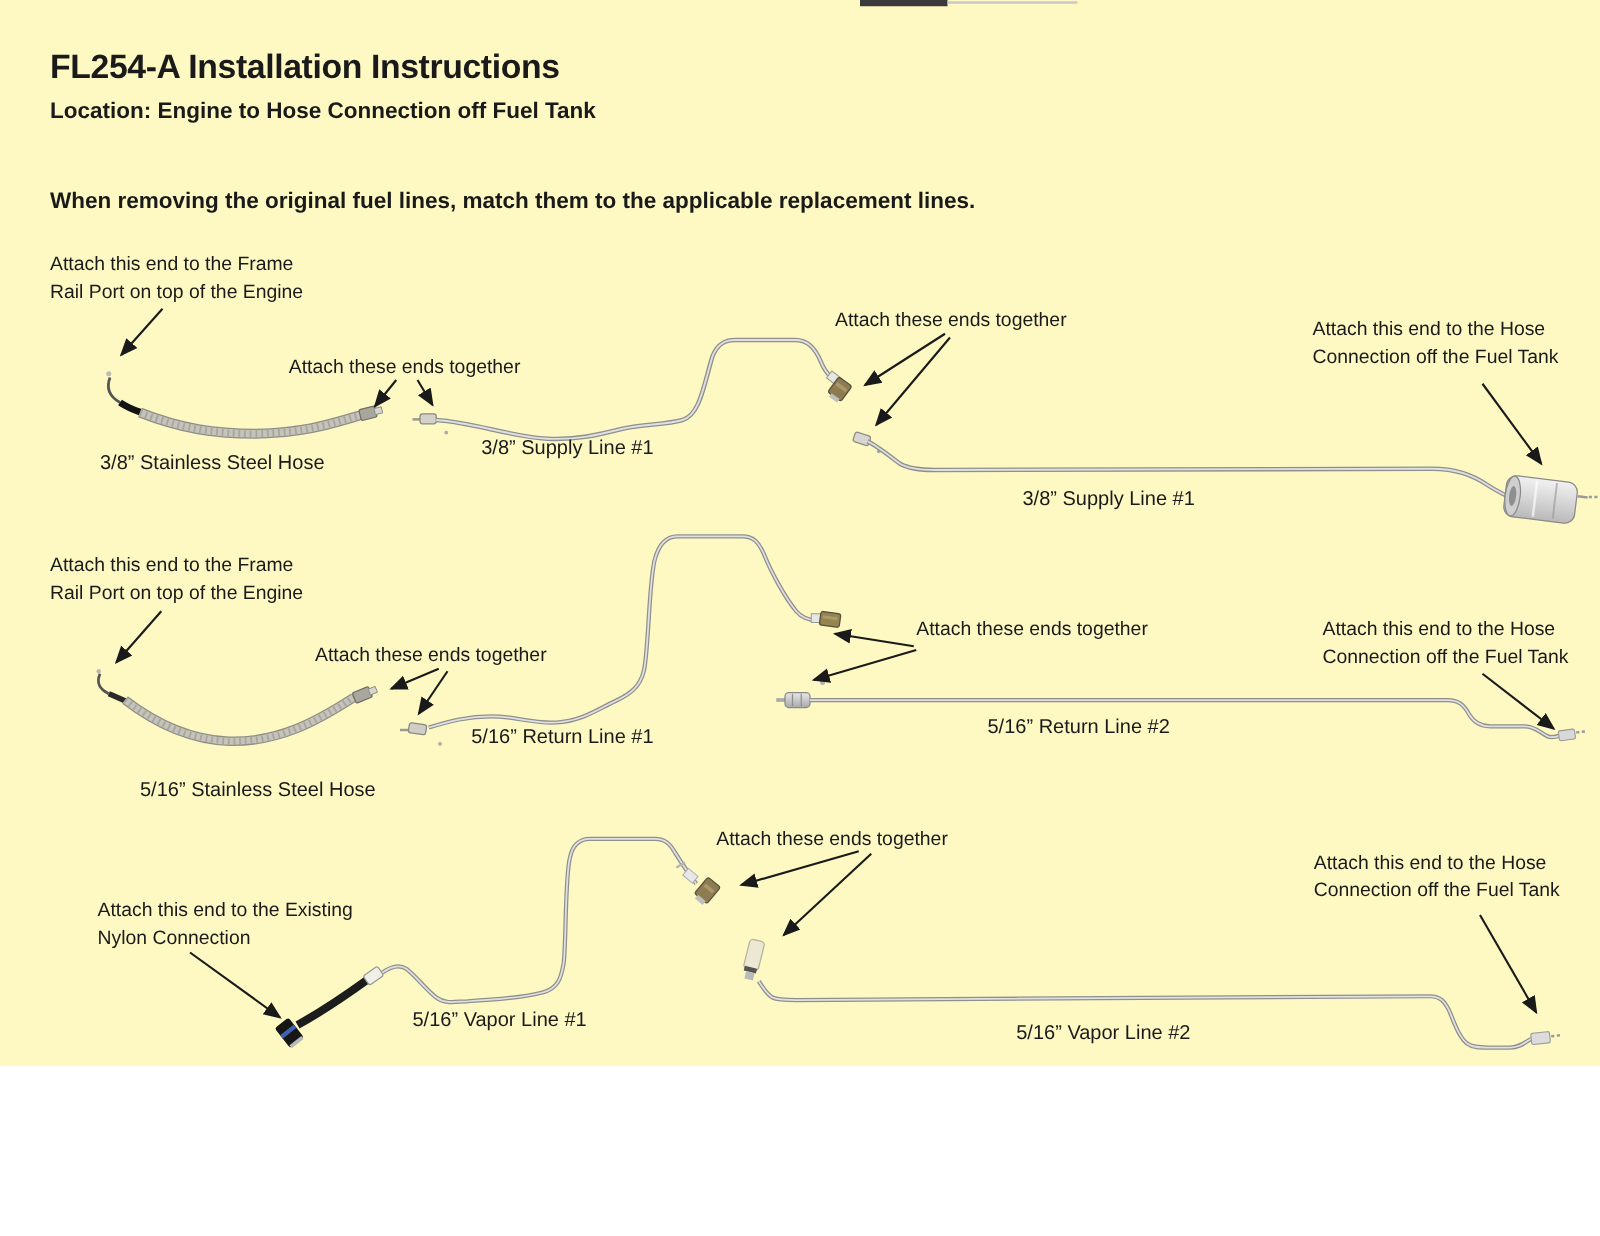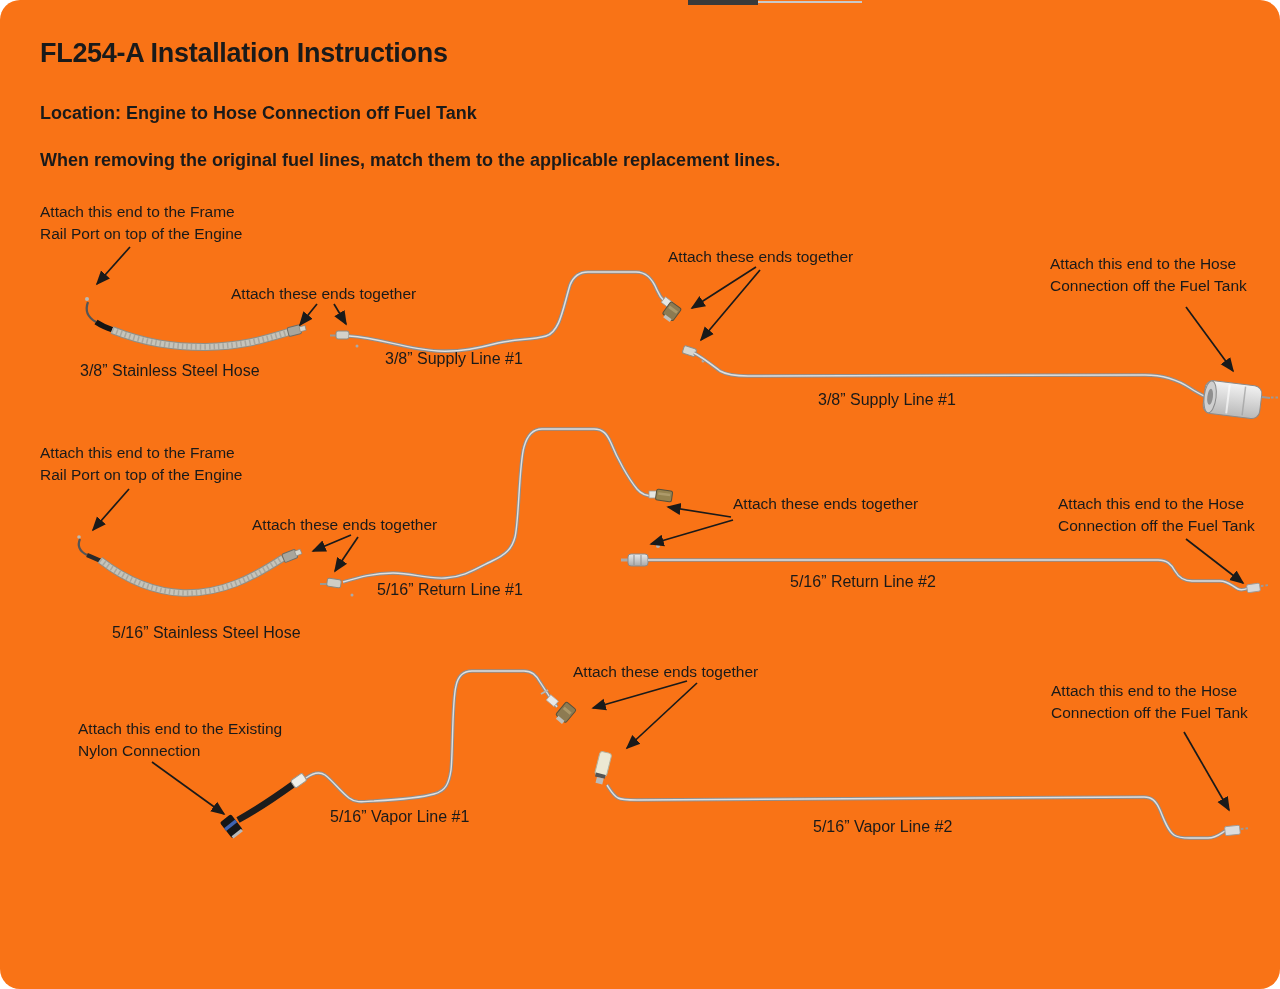--- a/index.html
+++ b/index.html
@@ -1,17 +1,17 @@
 <!DOCTYPE html>
 <html><head>
 <meta charset="utf-8">
 <style>
   html,body{margin:0;padding:0;background:#ffffff;}
-  #page{position:relative;width:1280px;height:989px;background:#f97316;overflow:hidden;
-        font-family:"Liberation Sans","DejaVu Sans",sans-serif;color:#1a1a1a;border-radius:20px;}
+  #page{position:relative;width:1280px;height:853px;background:#fef9c3;overflow:hidden;
+        font-family:"Liberation Sans","DejaVu Sans",sans-serif;color:#1a1a1a;}
   .abs{position:absolute;white-space:nowrap;}
   .title{font-size:27px;font-weight:bold;letter-spacing:-0.3px;}
   .h2{font-size:18px;font-weight:bold;}
   .lbl{font-size:15.5px;line-height:22px;}
   .cap{font-size:16px;}
   .note{font-size:16.5px;font-weight:bold;line-height:25px;}
   svg{position:absolute;left:0;top:0;}
   .bar{position:absolute;background:#3a3a3a;}
   .barline{position:absolute;background:#c9c9c9;}
 </style>
@@ -179,21 +179,21 @@
       <path d="M733,520 L651,544" marker-end="url(#ah)"></path>
       <path d="M1186,539 L1243,583" marker-end="url(#ah)"></path>
       <path d="M687,681 L593,708" marker-end="url(#ah)"></path>
       <path d="M697,683 L627,748" marker-end="url(#ah)"></path>
       <path d="M152,762 L224,814" marker-end="url(#ah)"></path>
       <path d="M1184,732 L1229,810" marker-end="url(#ah)"></path>
     </g>
   </svg>
 
   <div class="abs title" style="left:40px;top:38px;">FL254-A Installation Instructions</div>
-  <div class="abs h2" style="left:40px;top:103px;">Location: Engine to Hose Connection off Fuel Tank</div>
+  <div class="abs h2" style="left:40px;top:78px;">Location: Engine to Hose Connection off Fuel Tank</div>
   <div class="abs h2" style="left:40px;top:150px;">When removing the original fuel lines, match them to the applicable replacement lines.</div>
 
   <div class="abs lbl" style="left:40px;top:201px;">
     <div>Attach this end to the Frame</div>
     <div>Rail Port on top of the Engine</div>
   </div>
   <div class="abs lbl" style="left:231px;top:283px;">Attach these ends together</div>
   <div class="abs lbl" style="left:668px;top:246px;">Attach these ends together</div>
   <div class="abs lbl" style="left:1050px;top:253px;">
     <div>Attach this end to the Hose</div>

